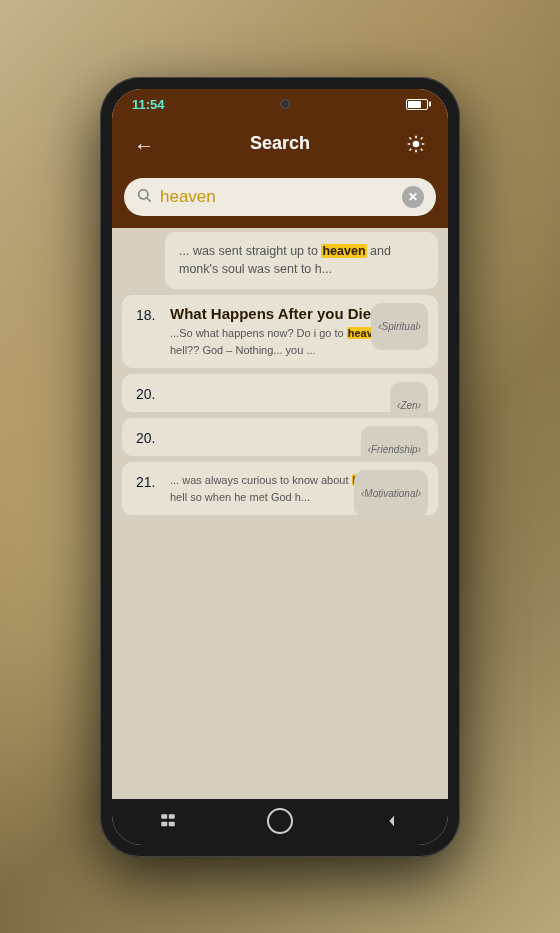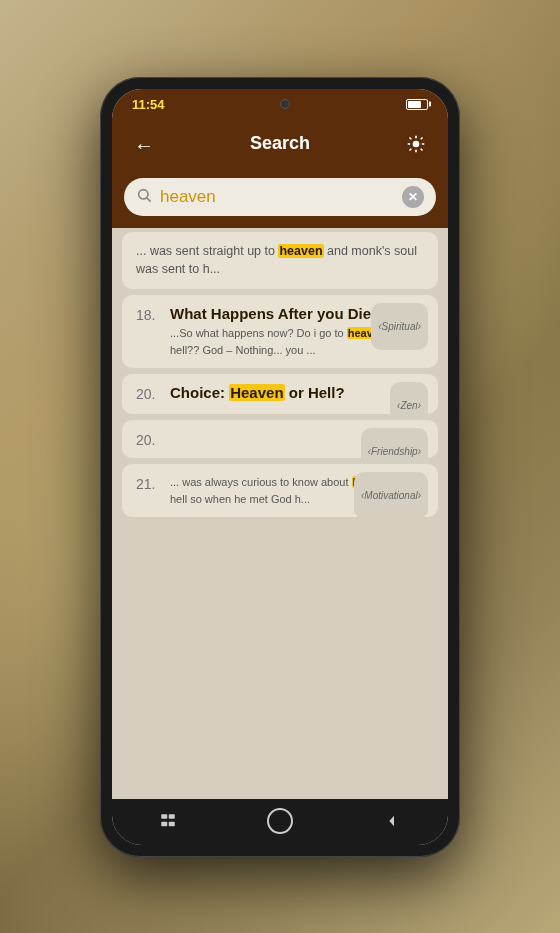--- a/index.html
+++ b/index.html
@@ -57,21 +57,21 @@
     .status-bar {
       background: #5c2d0a;
       display: flex;
       align-items: center;
       justify-content: space-between;
       padding: 8px 20px 6px;
       flex-shrink: 0;
     }
 
     .status-time {
-      color: #fde047;
+      color: #5eead4;
       font-size: 13px;
       font-weight: 600;
     }
 
     .status-camera {
       width: 10px;
       height: 10px;
       background: #333;
       border-radius: 50%;
       border: 1px solid #555;
@@ -206,20 +206,21 @@
 
     .result-card {
       background: #e8e2d4;
       border-radius: 10px;
       padding: 10px 14px;
       position: relative;
     }
 
     .result-card-first {
       padding: 10px 14px 10px;
+      margin-left: 43px;
     }
 
     .tag-label {
       position: absolute;
       top: 8px;
       right: 10px;
       background: #d4cfc0;
       color: #666;
       font-size: 10px;
       padding: 18px 7px;
@@ -227,21 +228,21 @@
       font-style: italic;
     }
 
     .result-row {
       display: flex;
       align-items: flex-start;
       gap: 12px;
     }
 
     .result-number {
-      color: #737373;
+      color: #0f172a;
       font-size: 14px;
       font-weight: 500;
       min-width: 22px;
       padding-top: 2px;
     }
 
     .result-content {
       flex: 1;
     }
 
@@ -370,21 +371,20 @@
             </div>
           </div>
         </div>
       </div>
 
       <div class="result-card">
         <span class="tag-label">‹Zen›</span>
         <div class="result-row">
           <span class="result-number">20.</span>
           <div class="result-content">
-            <div class="result-title">Choice: <span class="highlight">Heaven</span> or Hell?</div>
           </div>
         </div>
       </div>
 
       <div class="result-card">
         <span class="tag-label">‹Friendship›</span>
         <div class="result-row">
           <span class="result-number">20.</span>
         </div>
       </div>

